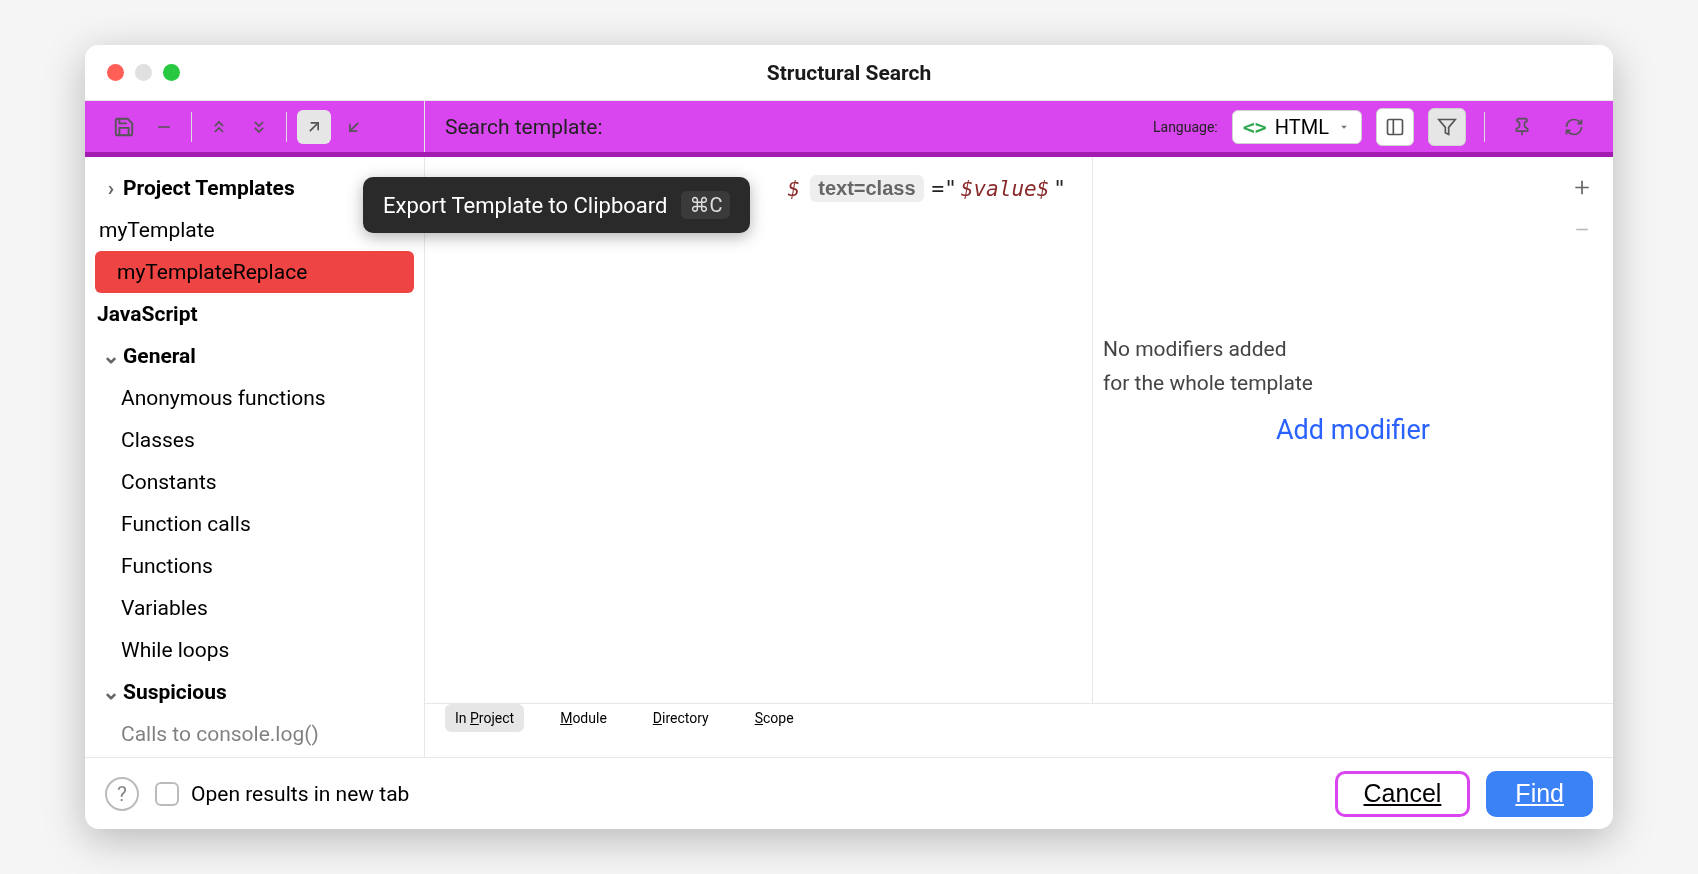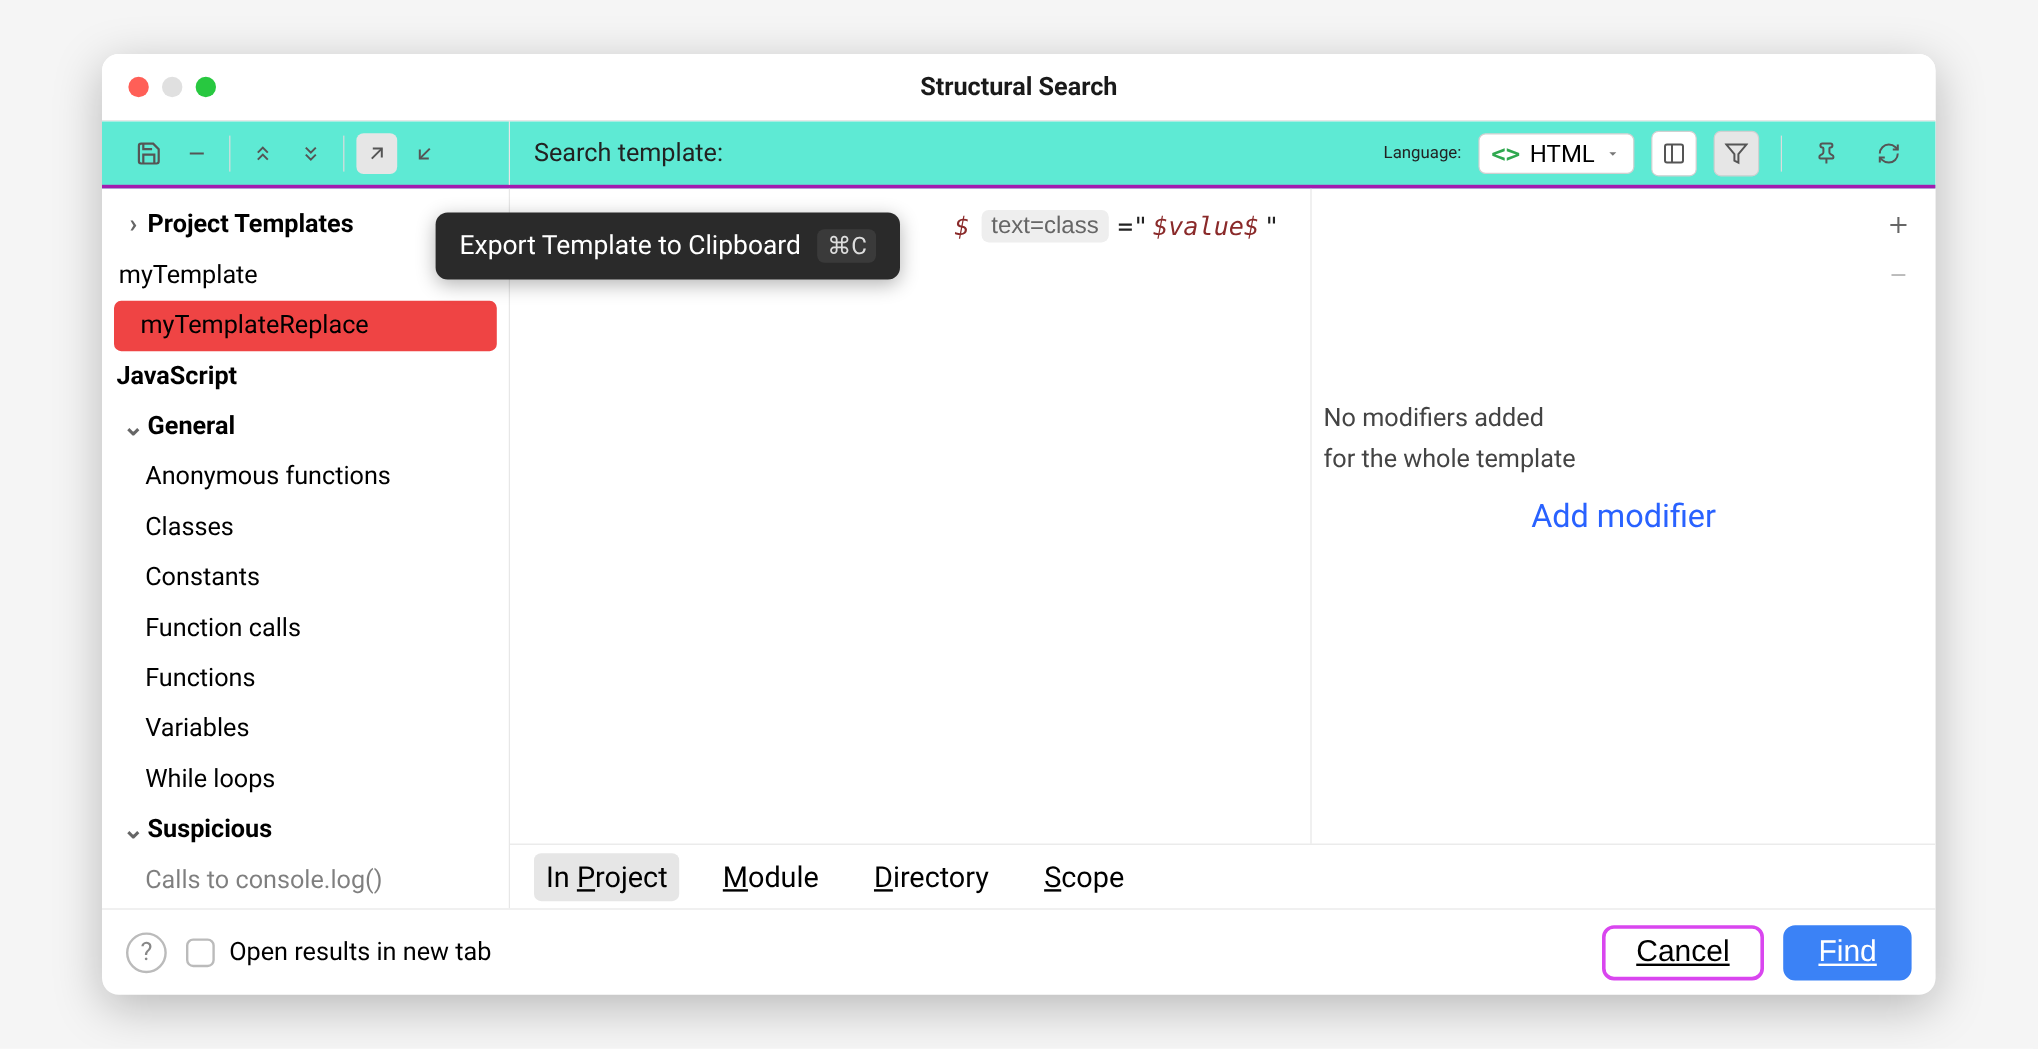--- a/index.html
+++ b/index.html
@@ -37,22 +37,22 @@
 .tl.green { background: #28c840; }
 .title {
   position: absolute; left: 0; right: 0; text-align: center;
   font-weight: 700; font-size: 21px; color: #1a1a1a;
   pointer-events: none;
 }
 .toolbar-row {
   height: 56px;
   display: flex;
   align-items: flex-start;
-  border-bottom: 3px solid #a21caf;
-  background: #5eead4;
+  border-bottom: 5px solid #a21caf;
+  background: #d946ef;
 }
 .left-tools {
   width: 340px; height: 100%;
   display: flex; align-items: center;
   padding-left: 22px; gap: 6px;
   border-right: 1px solid #e7e7e7;
 }
 .ticon {
   width: 34px; height: 34px; display: inline-flex; align-items: center; justify-content: center;
   color: #555; cursor: pointer; border-radius: 6px;
@@ -102,21 +102,21 @@
 .editor-area {
   flex: 1; display: flex; position: relative;
 }
 .editor { flex: 1; padding: 18px 18px; position: relative; border-right: 1px solid #e7e7e7; }
 .codeline {
   font-family: Menlo, Consolas, monospace; font-size: 21px;
   display: flex; align-items: center; gap: 4px;
 }
 .hint {
   background: #eee; color: #666; border-radius: 6px; padding: 2px 8px;
-  font-family: -apple-system, sans-serif; font-size: 20px;
+  font-family: -apple-system, sans-serif; font-size: 20px; font-weight: bold;
 }
 .eq { color: #222; }
 .val { color: #8a2a2a; font-style: italic; }
 .modifiers {
   width: 520px; display: flex; flex-direction: column;
   padding: 14px 10px;
 }
 .mod-tools { display: flex; flex-direction: column; align-items: flex-end; gap: 12px; padding-right: 6px;}
 .plus { width: 30px; height: 30px; display:inline-flex; align-items:center; justify-content:center; color:#666; cursor:pointer; font-size:26px;}
 .minus { width: 30px; height: 30px; display:inline-flex; align-items:center; justify-content:center; color:#bbb; cursor:pointer; font-size:26px;}
@@ -125,22 +125,22 @@
 .add-mod a { color: #2962ff; text-decoration: none; font-size: 27px; cursor: pointer; }
 .target-row {
   height: 50px; display: flex; align-items: center; gap: 22px;
   padding: 0 20px; border-top: 1px solid #e7e7e7; font-size: 21px;
 }
 .t-label { color: #222; }
 .t-val { color: #2962ff; cursor: pointer; display: inline-flex; align-items:center; gap:4px;}
 .chk { display: inline-flex; align-items: center; gap: 12px; cursor: pointer; }
 .chkbox { width: 24px; height: 24px; border: 2px solid #bbb; border-radius: 6px; }
 .scope-row {
-  height: 54px; display: flex; align-items: center; gap: 26px;
-  padding: 0 20px; border-top: 1px solid #e7e7e7; font-size: 24px;
+  height: 54px; display: flex; align-items: flex-start; gap: 26px;
+  padding: 0 20px; border-top: 1px solid #e7e7e7; font-size: 14px;
 }
 .scope-tab { cursor: pointer; padding: 6px 10px; border-radius: 6px; }
 .scope-tab.active { background: #e6e6e6; }
 .scope-tab .ul { text-decoration: underline; }
 .footer {
   height: 72px; border-top: 1px solid #e7e7e7;
   display: flex; align-items: center; padding: 0 20px; gap: 16px;
   font-size: 21px;
 }
 .help {

